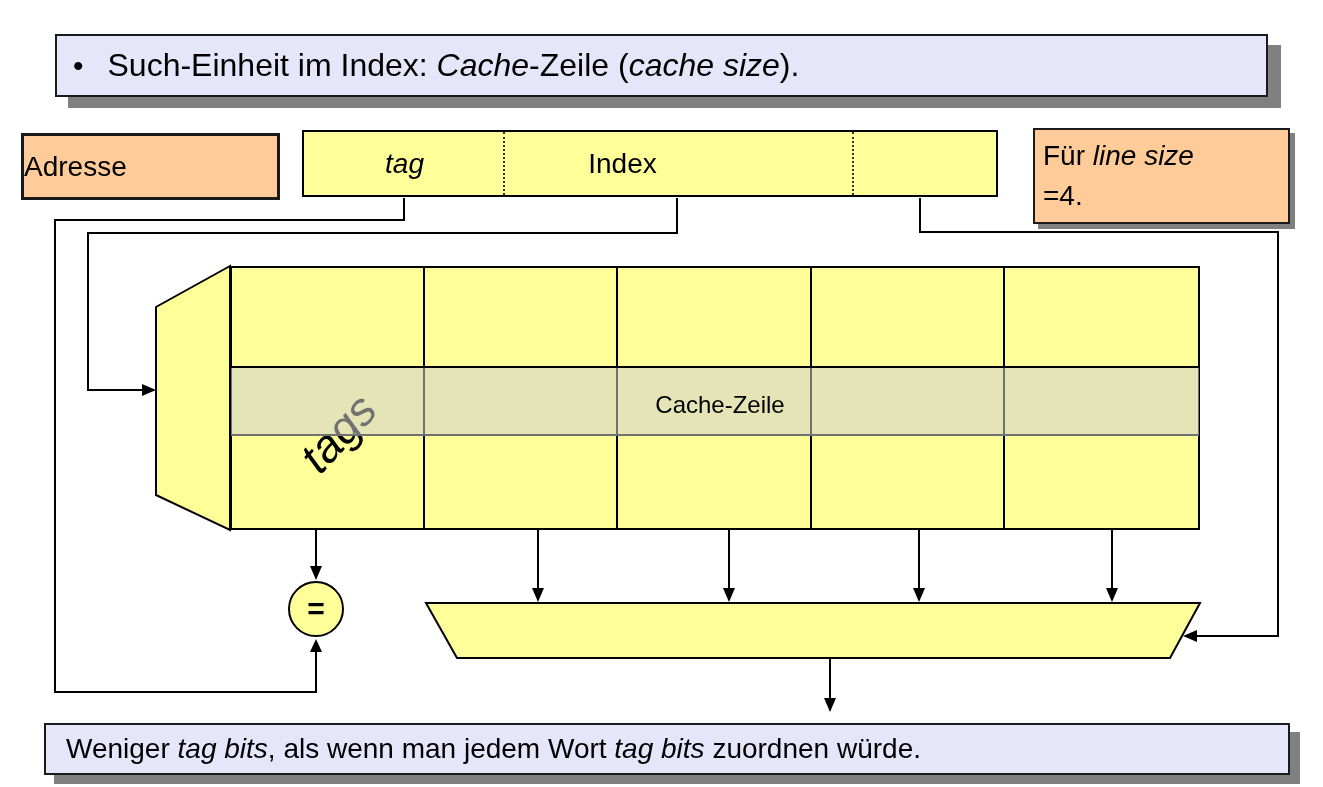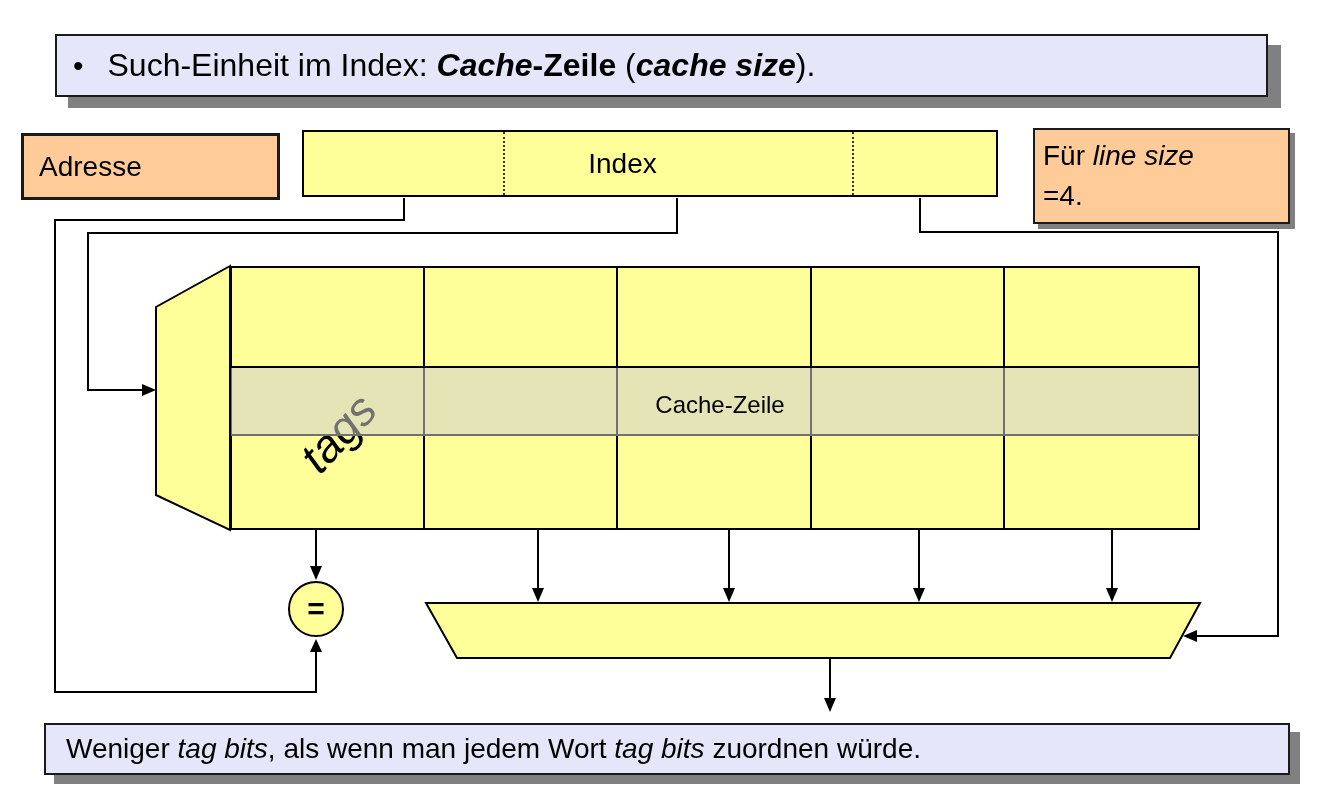--- a/index.html
+++ b/index.html
@@ -18,21 +18,21 @@
   .title-box{left:55px;top:34px;width:1213px;height:63px;
     box-shadow:13px 11px 0 var(--shadow);
     display:flex;align-items:center;font-size:32px;}
   .title-bullet{padding:0 24px 0 16px;font-size:30px;}
   .bottom-box{left:44px;top:723px;width:1246px;height:52px;
     box-shadow:10px 9px 0 var(--shadow);
     display:flex;align-items:center;font-size:28px;padding-left:20px;}
 
   
   .adresse-box{left:21px;top:133px;width:259px;height:67px;background:var(--orange);
-    border:3px solid #1a1a1a;display:flex;align-items:center;padding-left:15px;font-size:28px;}
+    border:3px solid #1a1a1a;display:flex;align-items:center;font-size:28px;}
   .fuer-box{left:1033px;top:128px;width:257px;height:96px;background:var(--orange);
     border:2px solid #1a1a1a;box-shadow:5px 5px 0 var(--shadow);
     font-size:28px;line-height:40px;padding:6px 0 0 8px;}
 
   
   .addr-field{left:302px;top:130px;width:696px;height:67px;background:var(--yellow);
     border:2px solid #000;}
   .addr-div{position:absolute;top:0;bottom:0;width:0;border-left:2px dotted #333;}
   .addr-label{position:absolute;top:0;height:63px;display:flex;align-items:center;
     justify-content:center;font-size:28px;}
@@ -57,39 +57,40 @@
   .eq-circle{left:288px;top:581px;width:56px;height:56px;border-radius:50%;
     background:var(--yellow);border:2px solid #000;display:flex;align-items:center;
     justify-content:center;font-size:30px;font-weight:bold;}
 
   svg.overlay{position:absolute;left:0;top:0;width:1323px;height:787px;pointer-events:none;}
   svg .wire{stroke:#000;stroke-width:2;fill:none;}
   svg .shape{fill:var(--yellow);stroke:#000;stroke-width:2;}
   svg .head{fill:#000;stroke:none;}
 
   .it{font-style:italic;}
-  .b{font-weight:bold;text-align:center;}
+  .b{font-weight:normal;text-align:center;}
 </style>
 </head>
 <body>
 
 <div id="stage">
 
   <div class="abs banner title-box">
     <span class="title-bullet">•</span>
     <span><span>Such-Einheit im Index: </span><span class="b it">Cache</span><span class="b">-Zeile</span><span> (</span><span class="b it">cache size</span><span>).</span></span>
   </div>
 
   <div class="abs adresse-box">
     <span>Adresse</span>
   </div>
 
   <div class="abs addr-field">
     <div class="addr-div" style="left:199px;"></div>
     <div class="addr-div" style="left:548px;"></div>
+    <div class="addr-label it" style="left:0;width:201px;">tag</div>
     <div class="addr-label" style="left:201px;width:235px;">Index</div>
   </div>
 
   <div class="abs fuer-box">
     <div><span>Für </span><span class="it">line size</span></div>
     <div>=4.</div>
   </div>
 
   <div class="abs cache-table" id="cache-grid">
       <div class="cache-cell"></div>

